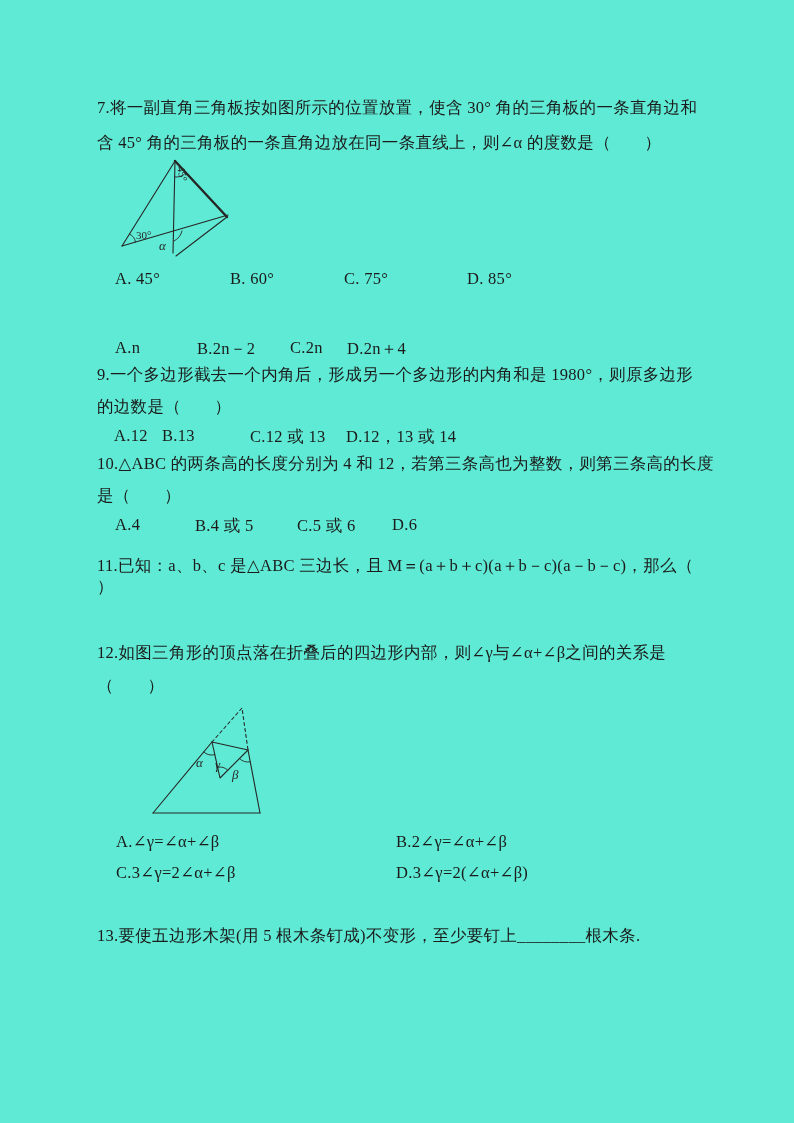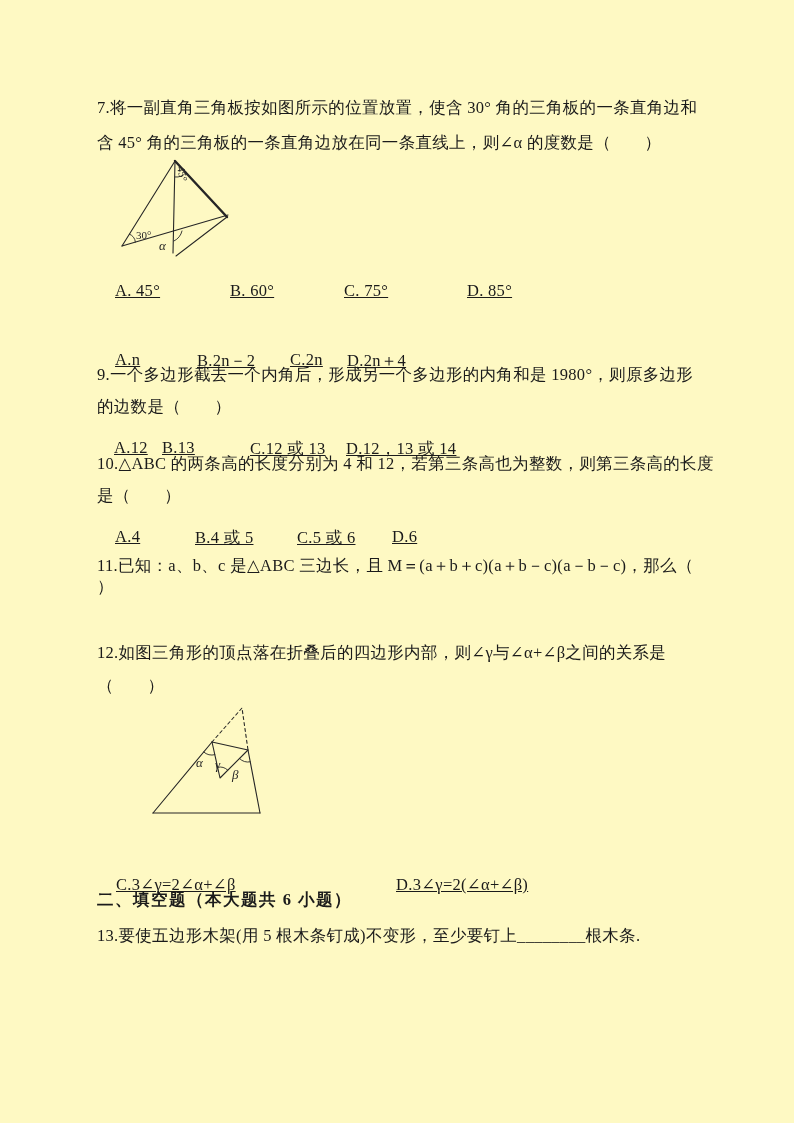--- a/index.html
+++ b/index.html
@@ -1,23 +1,23 @@
 <!DOCTYPE html>
 <html><head>
 <meta charset="utf-8">
 <style>
   html,body{margin:0;padding:0;background:#ffffff;}
   .page{
-    position:relative;width:794px;height:1123px;background:#fef9c3;
+    position:relative;width:794px;height:1123px;background:#5eead4;
     font-family:"Liberation Serif","DejaVu Serif",serif;
     color:#1b1b1b;font-size:16.5px;overflow:hidden;
   }
   .line{position:absolute;left:97px;white-space:pre;letter-spacing:.3px;line-height:22px;}
   .row{position:absolute;left:0;width:100%;height:24px;}
-  .row span{position:absolute;top:16px;white-space:pre;letter-spacing:.3px;text-decoration:underline;}
+  .row span{position:absolute;top:4px;white-space:pre;letter-spacing:.3px;}
   .sec{font-weight:bold;letter-spacing:1.5px;}
   svg.fig{position:absolute;overflow:visible;}
   svg.fig path{stroke:#262626;fill:none;stroke-width:1.1;stroke-linecap:round;stroke-linejoin:round;}
   svg.fig path.thick{stroke-width:2.4;}
   svg.fig path.dash{stroke-dasharray:3 3;}
   svg.fig path.arc{stroke-width:0.9;}
   .anglbl{font-size:11px;fill:#262626;font-family:"Liberation Serif","DejaVu Serif",serif;}
   .it{font-style:italic;font-size:13px;}
 </style>
 </head>
@@ -88,22 +88,25 @@
     <path d="M 72 47 L 80 83 L 108 55"></path>
     <path class="dash" d="M 72 47 L 102 13 L 108 55"></path>
     <path class="arc" d="M 63.7 57 Q 68.6 61.3 74.8 59.7"></path>
     <path class="arc" d="M 77.6 72.3 Q 83.5 70.9 87.8 75.2"></path>
     <path class="arc" d="M 99.5 63.5 Q 104 68.1 110.2 66.8"></path>
     <text class="anglbl it" x="56" y="72">α</text>
     <text class="anglbl it" x="75" y="74">γ</text>
     <text class="anglbl it" x="92" y="84">β</text>
   </svg>
 
+  <div class="row" style="top:828px">
+    <span style="left:116px">A.∠γ=∠α+∠β</span>
+    <span style="left:396px">B.2∠γ=∠α+∠β</span>
+  </div>
   <div class="row" style="top:859px">
     <span style="left:116px">C.3∠γ=2∠α+∠β</span>
     <span style="left:396px">D.3∠γ=2(∠α+∠β)</span>
   </div>
 
-  <div class="line sec" style="top:889px">二、填空题（本大题共 6 小题）</div>
 
   <div class="line" style="top:925px">13.要使五边形木架(用 5 根木条钉成)不变形，至少要钉上________根木条.</div>
 
 </div>
 
 </body></html>

